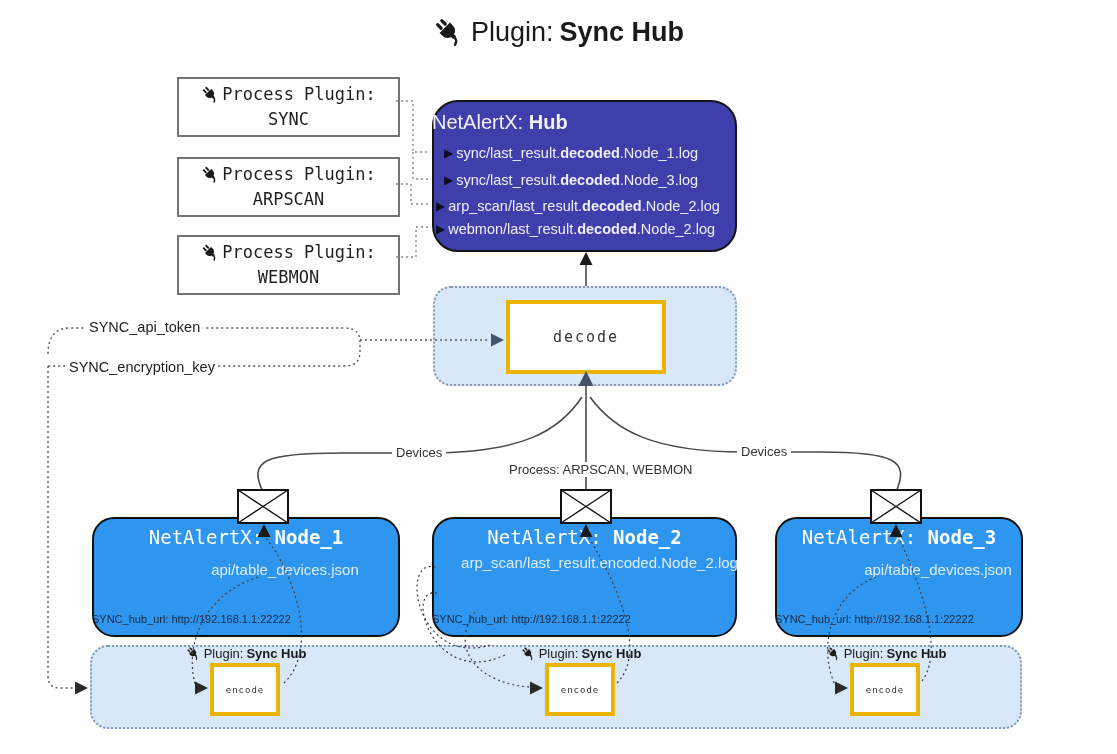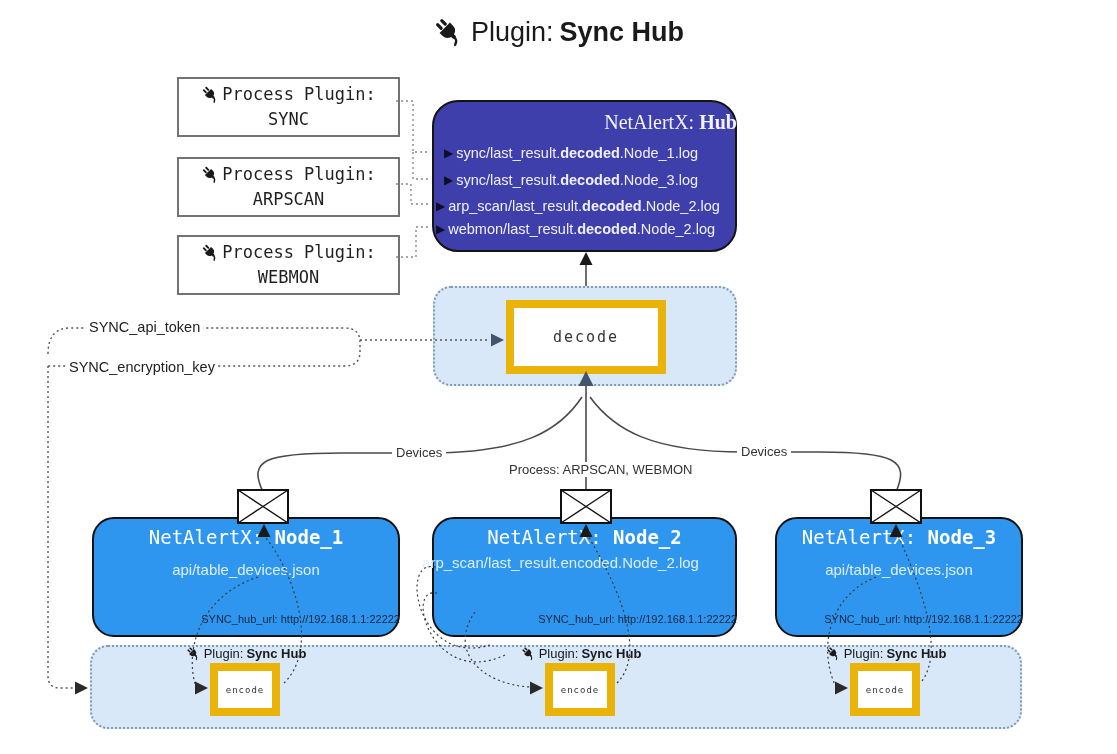--- a/index.html
+++ b/index.html
@@ -18,50 +18,50 @@
   
   .proc{left:177px;width:219px;height:56px;background:#fff;border:2px solid #737373;
         z-index:2;display:flex;flex-direction:column;justify-content:center;align-items:center;
         font-family:"DejaVu Sans Mono",monospace;font-size:17px;color:#1f1f1f;line-height:1.45;}
   .proc .l1{display:flex;align-items:center;gap:2px;}
 
   
   .hub{left:432px;top:100px;width:305px;height:152px;background:#3f3fab;border:2px solid #141414;
        border-radius:26px;z-index:2;box-sizing:border-box;}
   .hub-url{left:432px;top:79px;width:305px;text-align:center;font-size:11px;color:#222;z-index:2;}
-  .hub-title{left:432px;top:111px;width:305px;text-align:right;color:#f2f2ff;z-index:3;
-             font-family:Liberation Serif, serif;font-size:20px;}
+  .hub-title{left:432px;top:111px;width:305px;text-align:left;color:#f2f2ff;z-index:3;
+             font-family:Liberation Sans, sans-serif;font-size:20px;}
   .hub-title b{font-weight:bold;}
   .hub-entry{left:436px;width:300px;height:24px;display:flex;align-items:center;z-index:3;
              font-size:14.5px;color:#eef0ff;white-space:nowrap;}
   .hub-entry .tri{color:#0d0d24;font-size:12px;margin-right:3px;}
   .hub-entry b{font-weight:bold;}
   .hub-entry.indent{padding-left:8px;}
 
   
   .panel{background:#d8e8f8;border:2px dotted #7f98b5;border-radius:18px;z-index:2;box-sizing:border-box;}
   #decode-panel{left:433px;top:286px;width:304px;height:100px;}
-  .white-box{background:#fff;border:8px solid #eab308;z-index:3;display:flex;align-items:center;
+  .white-box{background:#fff;border:4px solid #eab308;z-index:3;display:flex;align-items:center;
              justify-content:center;font-family:"DejaVu Sans Mono",monospace;color:#333;box-sizing:border-box;}
   #decode-box{left:506px;top:300px;width:160px;height:74px;font-size:15px;letter-spacing:2px;}
 
   
   .cfg-label{font-size:14.5px;color:#222;background:#fff;padding:0 3px;z-index:6;white-space:nowrap;}
 
   
   .edge-label{font-size:13px;color:#333;background:#fff;padding:0 4px;z-index:4;white-space:nowrap;}
 
   
   .node{top:517px;height:120px;background:#2e96ee;border:2px solid #111;border-radius:22px;
         z-index:2;box-sizing:border-box;}
   .node-title{top:526px;text-align:center;color:#fff;z-index:3;white-space:nowrap;
               font-family:"DejaVu Sans Mono",monospace;font-size:19px;}
   .node-title b{font-weight:bold;}
-  .node-file{text-align:center;color:#ddeeff;font-size:15px;z-index:3;white-space:nowrap;}
-  .node-url{top:613px;text-align:right;color:#1a2742;font-size:11px;z-index:3;white-space:nowrap;}
+  .node-file{text-align:center;color:#ddeeff;font-size:15px;z-index:3;white-space:nowrap;padding-left:39px;}
+  .node-url{top:613px;text-align:left;color:#1a2742;font-size:11px;z-index:3;white-space:nowrap;}
 
   
   .envelope{z-index:4;}
 
   
   #encode-panel{left:90px;top:645px;width:932px;height:84px;}
   .enc-box{top:663px;width:70px;height:53px;font-size:9px;letter-spacing:1px;}
   .enc-label{top:646px;width:170px;display:flex;justify-content:center;align-items:center;gap:3px;
              font-size:13px;color:#1a1a1a;z-index:3;white-space:nowrap;}
   .enc-label b{font-weight:bold;}

